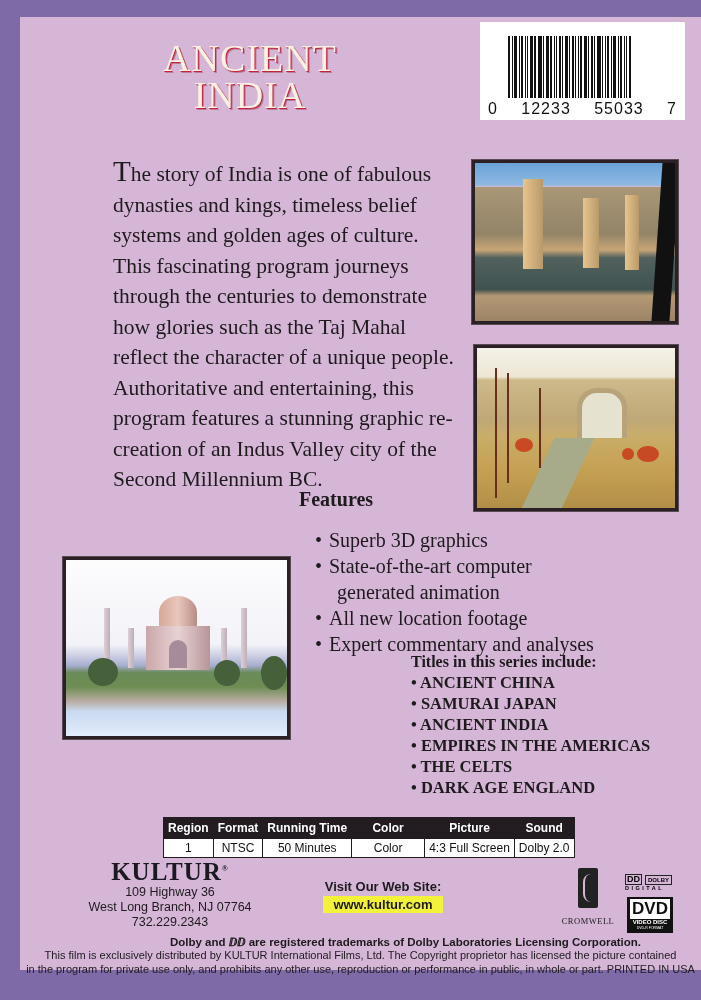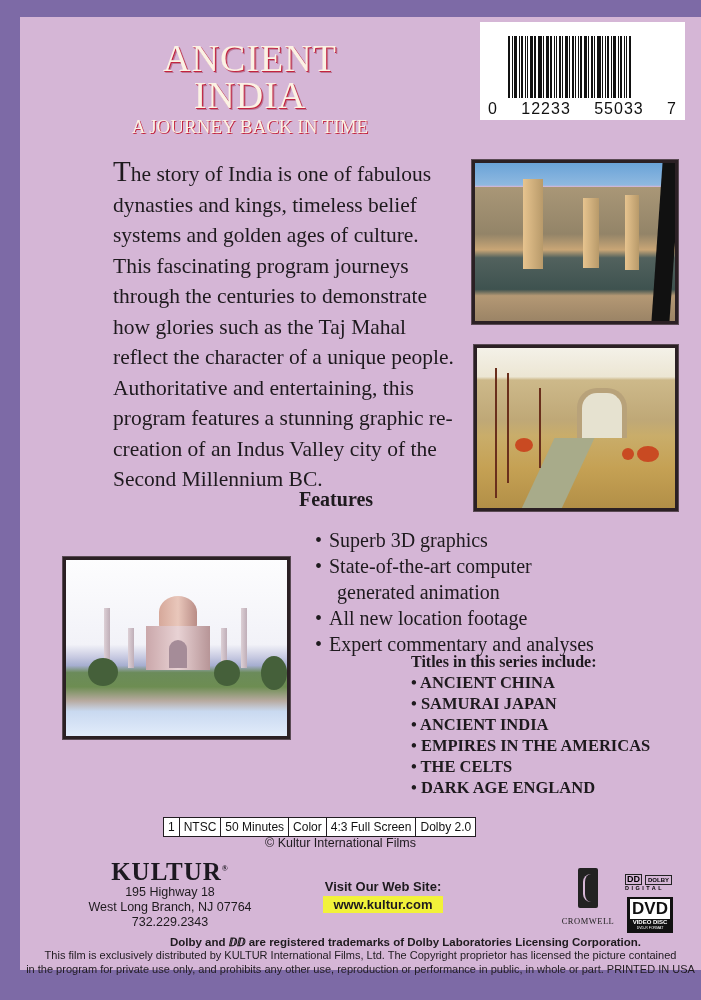--- a/index.html
+++ b/index.html
@@ -105,21 +105,20 @@
   .legal .txt { font-size: 11px; line-height: 14px; }
 </style>
 </head>
 <body>
 
 <div class="panel"></div>
 
 <div class="title-block">
   <div class="title-main">ANCIENT</div>
   <div class="title-main">INDIA</div>
-  <div class="title-sub">A JOURNEY BACK IN TIME</div>
 </div>
 
 <div class="barcode">
   <div class="bars">
     <span style="width:2px"></span>
       <span style="width:1px"></span>
       <span style="width:3px"></span>
       <span style="width:1px"></span>
       <span style="width:2px"></span>
       <span style="width:1px"></span>
@@ -216,34 +215,42 @@
     <li>• EMPIRES IN THE AMERICAS</li>
     <li>• THE CELTS</li>
     <li>• DARK AGE ENGLAND</li>
   </ul>
 </div>
 
 <div class="copyright">© Kultur International Films</div>
 
 <table class="specs">
   <tbody>
+      <tr>
+    <th>Region</th>
+    <th>Format</th>
+    <th>Running Time</th>
+    <th style="width:64px">Color</th>
+    <th>Picture</th>
+    <th>Sound</th>
+  </tr>
   <tr>
     <td>1</td>
     <td>NTSC</td>
     <td>50 Minutes</td>
     <td>Color</td>
     <td>4:3 Full Screen</td>
     <td>Dolby 2.0</td>
   </tr>
 </tbody>
   </table>
 
 <div class="kultur">
   <div class="logo"><span>KULTUR</span><sup>®</sup></div>
-  <div class="addr">195 Highway 18</div>
+  <div class="addr">109 Highway 36</div>
   <div class="addr">West Long Branch, NJ 07764</div>
   <div class="addr">732.229.2343</div>
 </div>
 
 <div class="web">
   <div class="label">Visit Our Web Site:</div>
   <div class="url">www.kultur.com</div>
 </div>
 
 <div class="cromwell">

